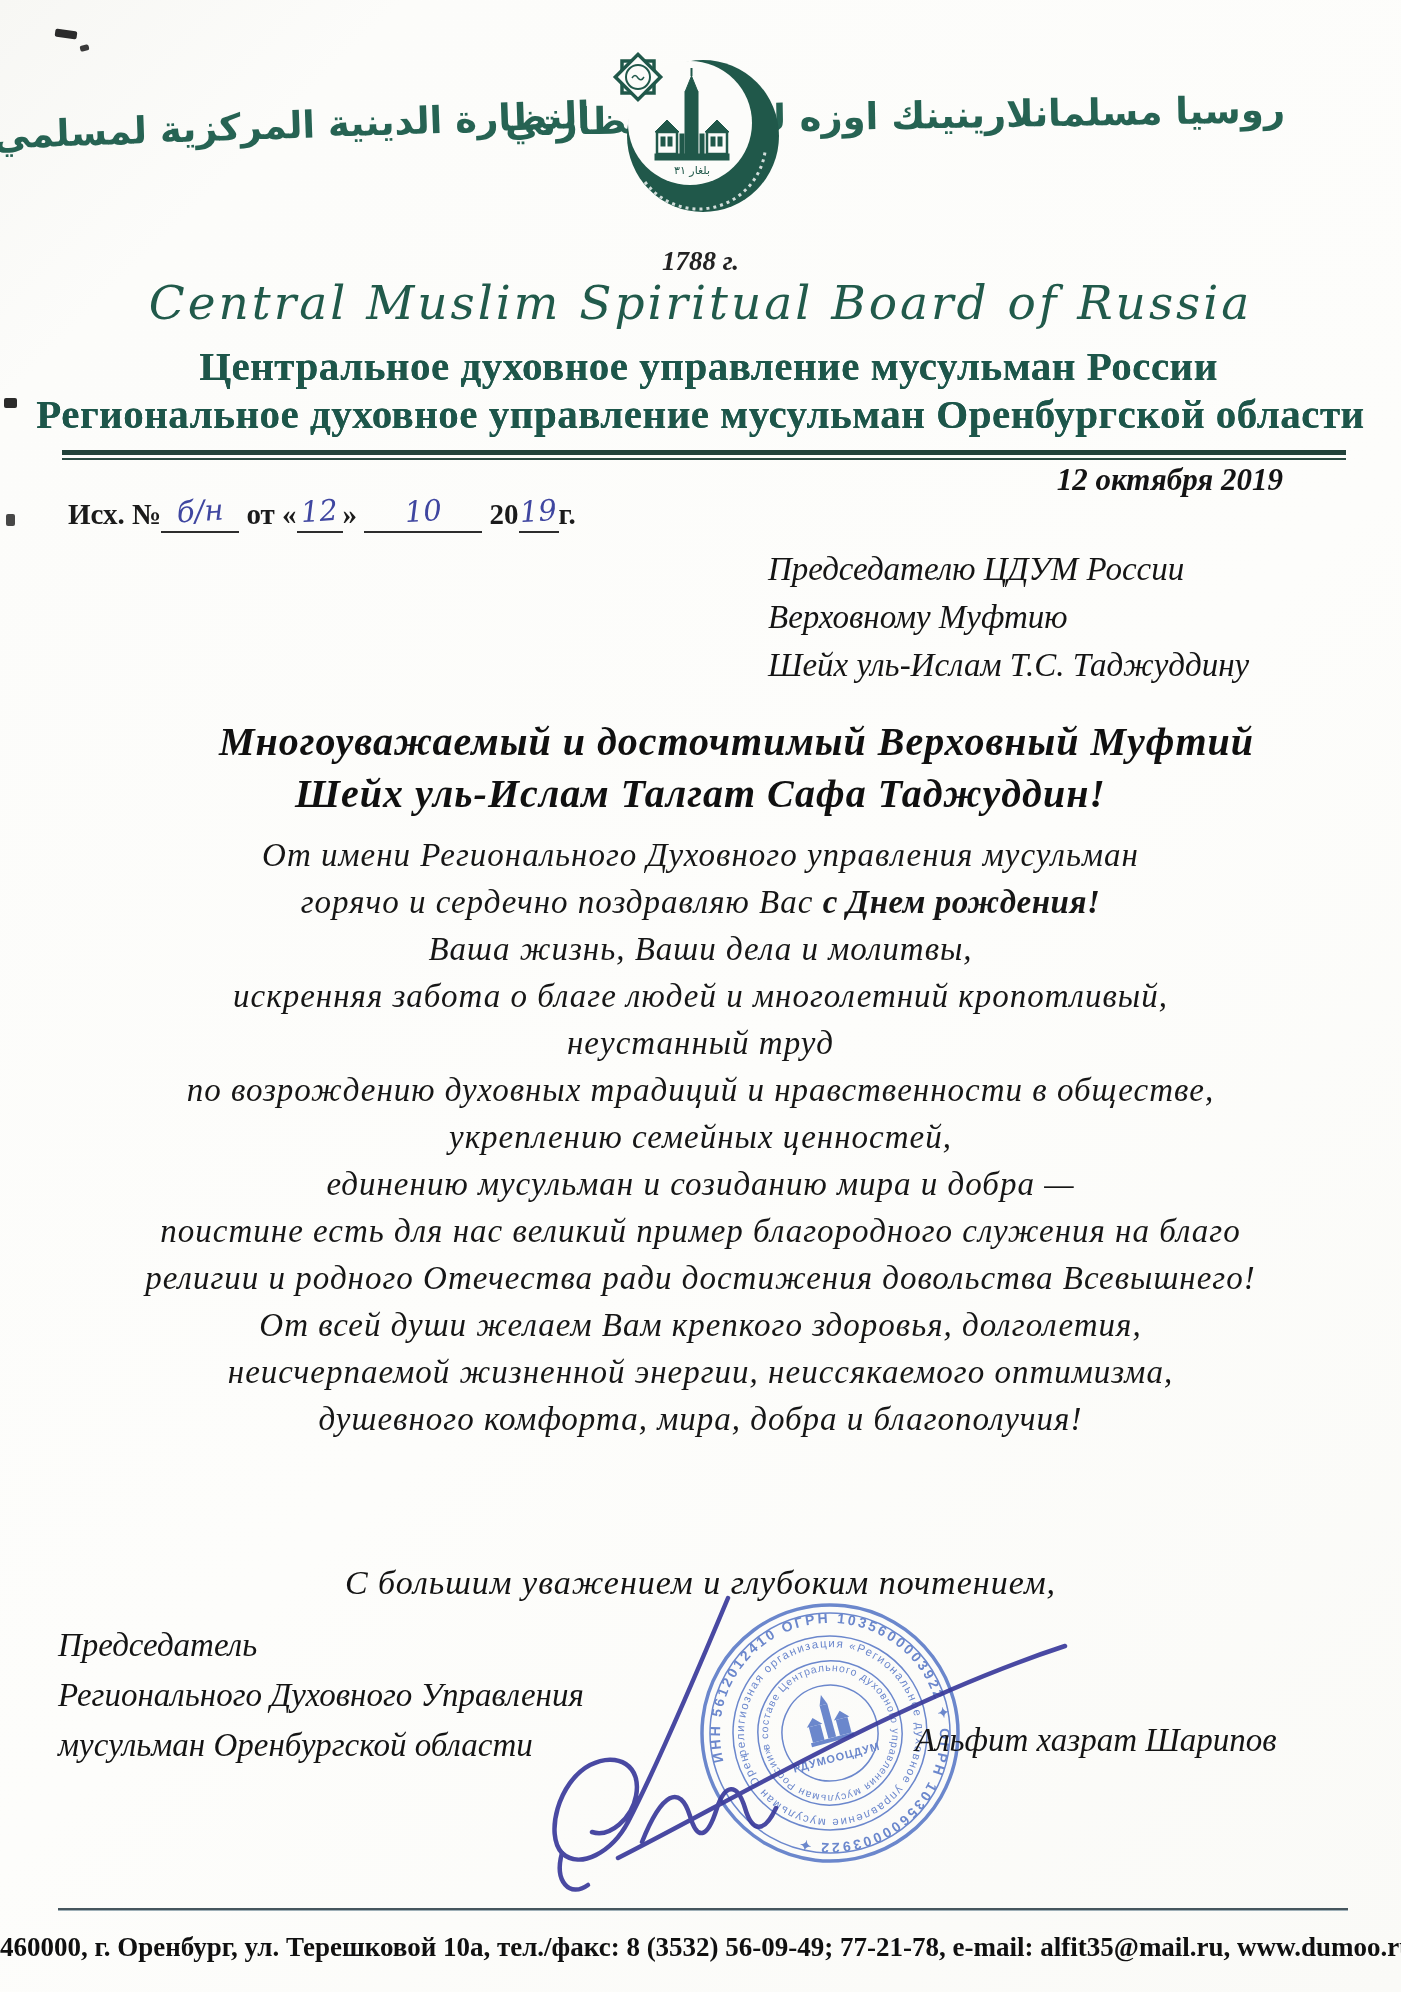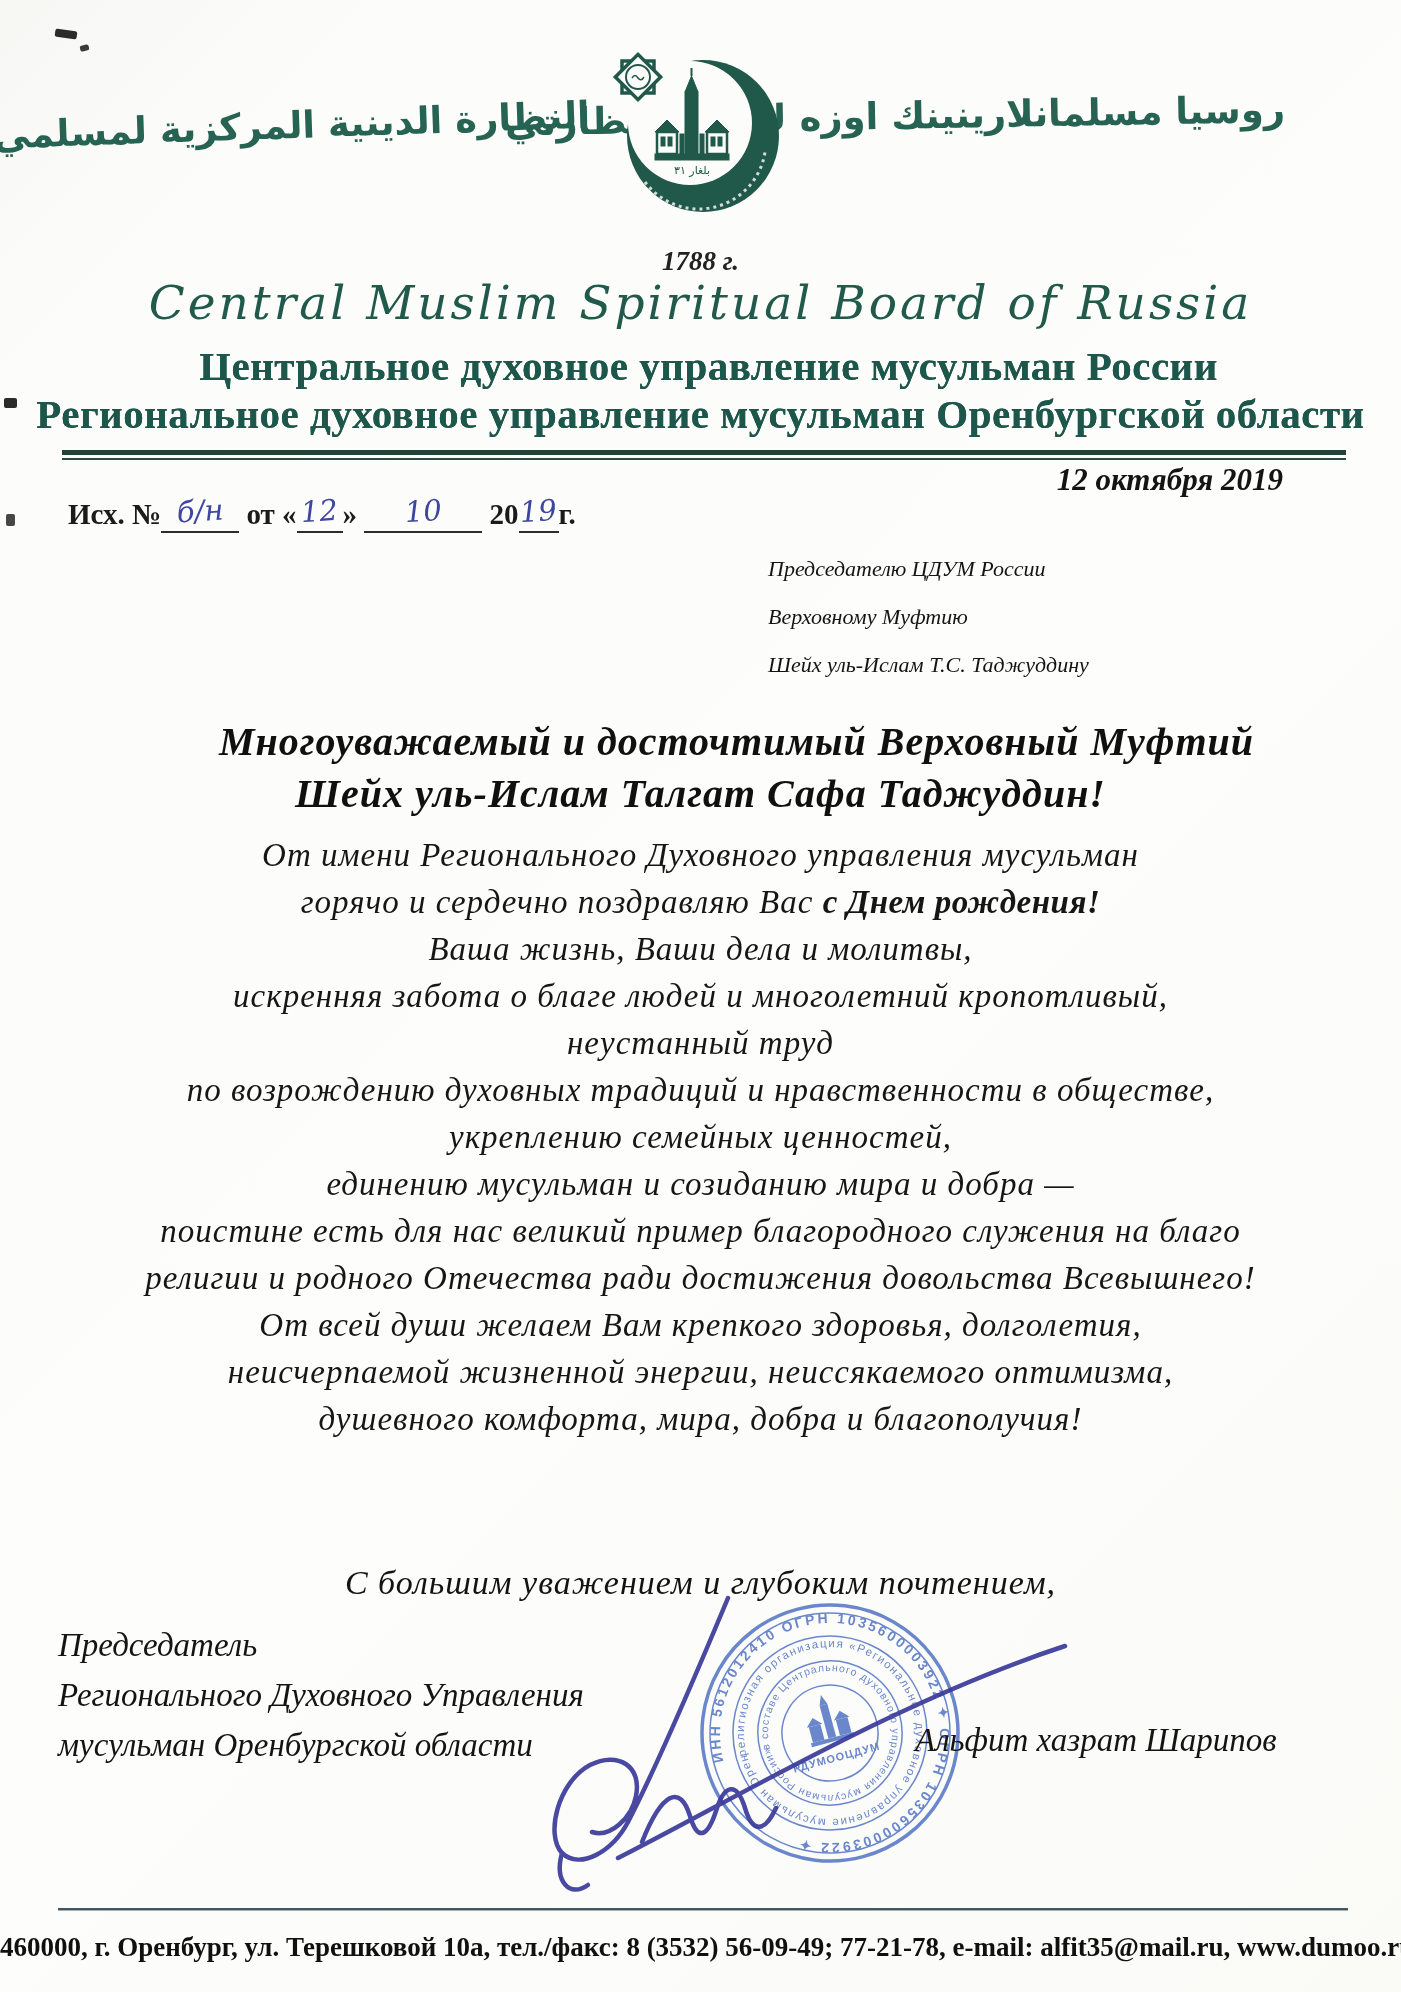--- a/index.html
+++ b/index.html
@@ -16,21 +16,21 @@
             text-shadow:0 0 .6px #1d564a; }
   .script-en { font-style:italic; font-size:47px; letter-spacing:3px; color:#215a4b;
                font-family:"DejaVu Serif", serif; }
   .year { font-weight:bold; font-style:italic; font-size:27px; color:#222; }
   .rule-double { border-top:5px solid #22423a; border-bottom:2px solid #2a4a42; height:3px; }
   .date { font-weight:bold; font-style:italic; font-size:31px; color:#141414; }
   .isx { font-weight:bold; font-size:29px; color:#1b1b1b; white-space:nowrap; }
   .blank { display:inline-block; border-bottom:2px solid #2d2d2d; text-align:center; vertical-align:baseline; }
   .hw { display:inline-block; color:#3f46a0; font-style:italic; font-weight:normal;
         font-family:"DejaVu Serif", serif; transform:rotate(-4deg) translateY(-3px); }
-  .recip { font-style:italic; font-size:22px; line-height:48px; color:#141414; white-space:nowrap; }
+  .recip { font-style:italic; font-size:33px; line-height:48px; color:#141414; white-space:nowrap; }
   .salut { font-style:italic; font-weight:bold; font-size:40px; line-height:52px; letter-spacing:1px; color:#101010; }
   .bodyline { font-style:italic; font-size:33px; line-height:47px; letter-spacing:1px; color:#161616; }
   .bodyline b { letter-spacing:.5px; }
   .closing { font-style:italic; font-size:34px; color:#131313; letter-spacing:1px;margin-top:16px; }
   .sigtitle { font-style:italic; font-size:33px; line-height:50px; color:#141414; white-space:nowrap; }
   .signame { font-style:italic; font-size:33px; color:#141414; white-space:nowrap; }
   .footer-line { height:2px; background:#46565e; box-shadow:0 1px 0 #9fb0b8; }
   .footer-text { font-weight:bold; font-size:27px; color:#101010; white-space:nowrap; }
   .speck { position:absolute; background:#2b2b2b; border-radius:2px; }
   .stamp-svg { opacity:.85; }

